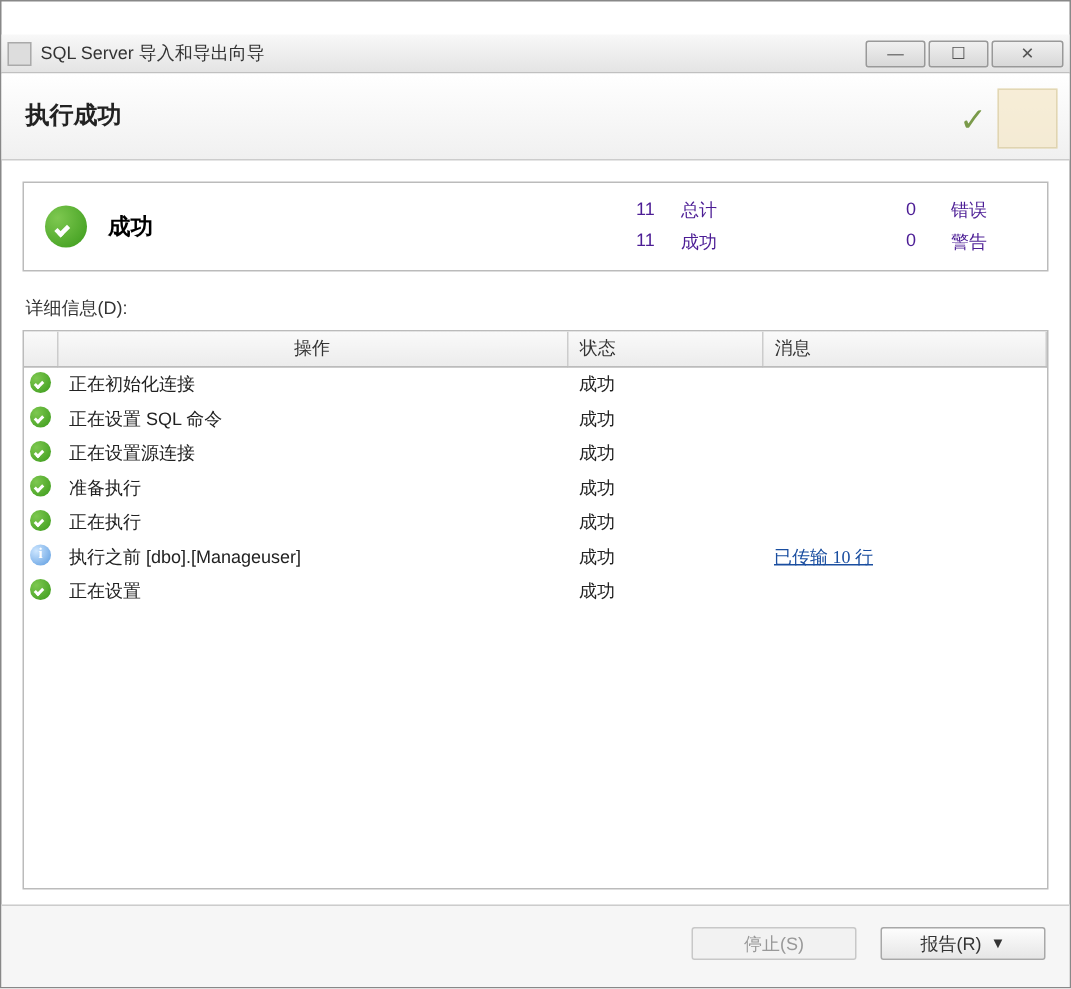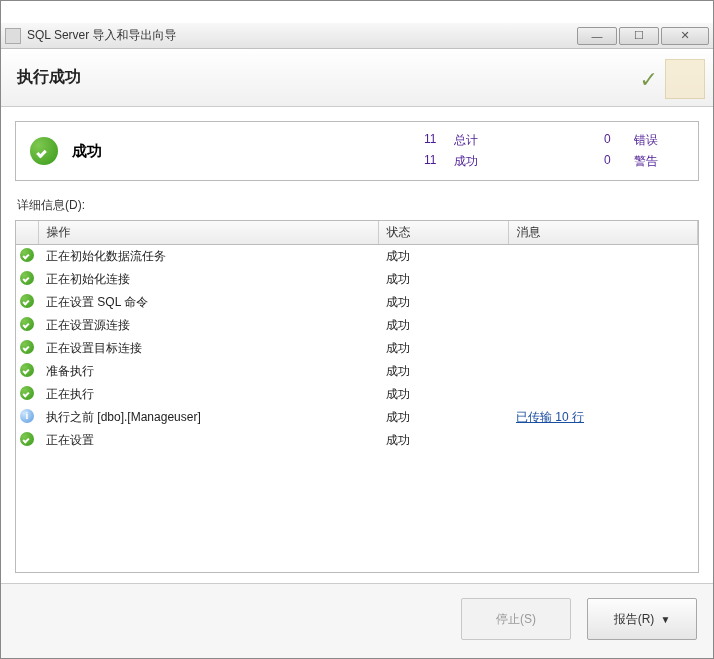--- a/index.html
+++ b/index.html
@@ -123,21 +123,21 @@
       background: linear-gradient(#fafafa,#ececec);
       border-right:1px solid #ccc;
       border-bottom:1px solid #bbb;
       text-align:left;
       font-weight:normal;
       padding: 3px 8px;
       color:#333;
       font-size:12px;
     }
     thead th:first-child { width: 22px; padding:3px 2px; }
-    thead th.col-op { width: 340px; }
+    thead th.col-op { width: 340px; text-align: center; }
     thead th.col-st { width: 130px; }
     tbody td {
       padding: 3px 8px;
       font-size:12px;
       color:#222;
       vertical-align:middle;
       border-bottom: 0px;
     }
     tbody td.icon-cell { width:22px; text-align:center; padding:3px 2px; }
     .row-icon {
@@ -154,32 +154,32 @@
     .row-icon.info {
       background: radial-gradient(circle at 30% 30%, #cde6ff, #5a9adf);
     }
     .row-icon.info::after{
       content:"i"; border:none; transform:none;
       left:0;top:0;width:14px;height:14px;
       color:#fff;font-weight:bold;font-size:10px;
       text-align:center;line-height:14px;
       font-family: Georgia, serif;
     }
-    .msg-link { color:#1a4ea0; text-decoration: underline; cursor:pointer; }
+    .msg-link { color:#1a4ea0; text-decoration: underline; cursor:pointer;font-family:Liberation Serif, serif; }
     .footer {
       border-top: 1px solid #ccc;
       padding: 14px 16px 18px 16px;
       display:flex;
       justify-content:flex-end;
       gap: 16px;
       background:#f6f6f6;
     }
     .btn {
       min-width: 110px;
-      height: 42px;
+      height: 22px;
       background: linear-gradient(#fdfdfd,#e6e6e6);
       border:1px solid #a8a8a8;
       border-radius:2px;
       display:flex;align-items:center;justify-content:center;
       font-size:12px;color:#333;
       gap:6px;
       padding: 0 8px;
     }
     .btn.disabled { color:#999; border-color:#c8c8c8; background:#f2f2f2; }
     .drop-arrow { font-size:10px; color:#333; }
@@ -231,47 +231,35 @@
       <table>
         <thead>
           <tr>
             <th></th>
             <th class="col-op">操作</th>
             <th class="col-st">状态</th>
             <th>消息</th>
           </tr>
         </thead>
         <tbody id="details-body">
-        <tr>
-              <td class="icon-cell"><span class="row-icon"></span></td>
-              <td>正在初始化数据流任务</td>
-              <td>成功</td>
-              <td></td>
-            </tr>
             <tr>
               <td class="icon-cell"><span class="row-icon"></span></td>
               <td>正在初始化连接</td>
               <td>成功</td>
               <td></td>
             </tr>
             <tr>
               <td class="icon-cell"><span class="row-icon"></span></td>
               <td>正在设置 SQL 命令</td>
               <td>成功</td>
               <td></td>
             </tr>
             <tr>
               <td class="icon-cell"><span class="row-icon"></span></td>
               <td>正在设置源连接</td>
-              <td>成功</td>
-              <td></td>
-            </tr>
-            <tr>
-              <td class="icon-cell"><span class="row-icon"></span></td>
-              <td>正在设置目标连接</td>
               <td>成功</td>
               <td></td>
             </tr>
             <tr>
               <td class="icon-cell"><span class="row-icon"></span></td>
               <td>准备执行</td>
               <td>成功</td>
               <td></td>
             </tr>
             <tr>

